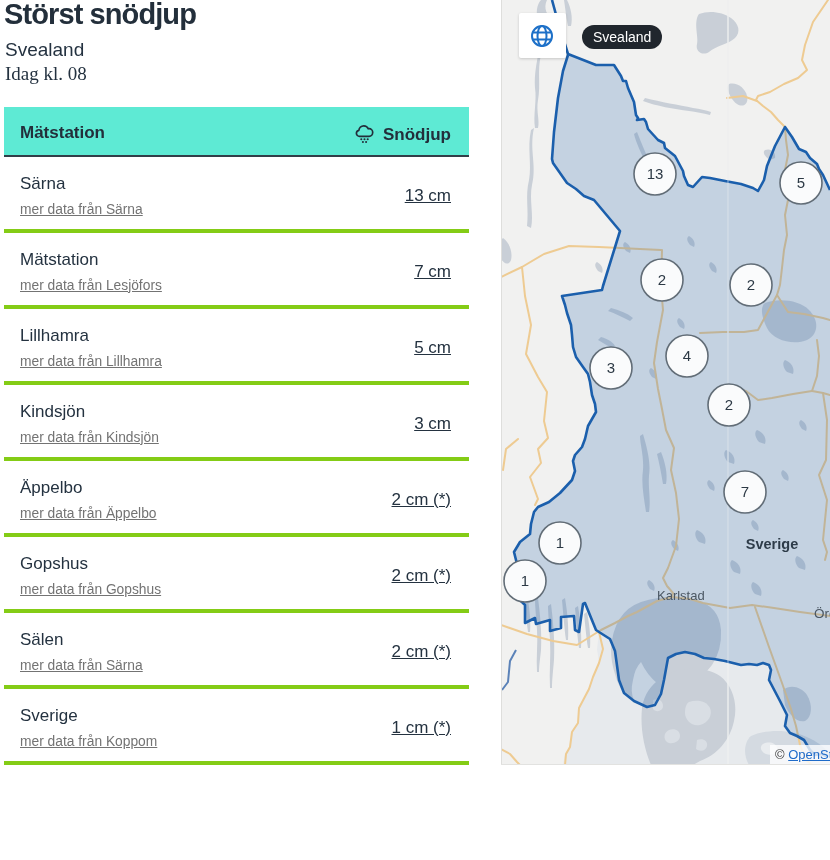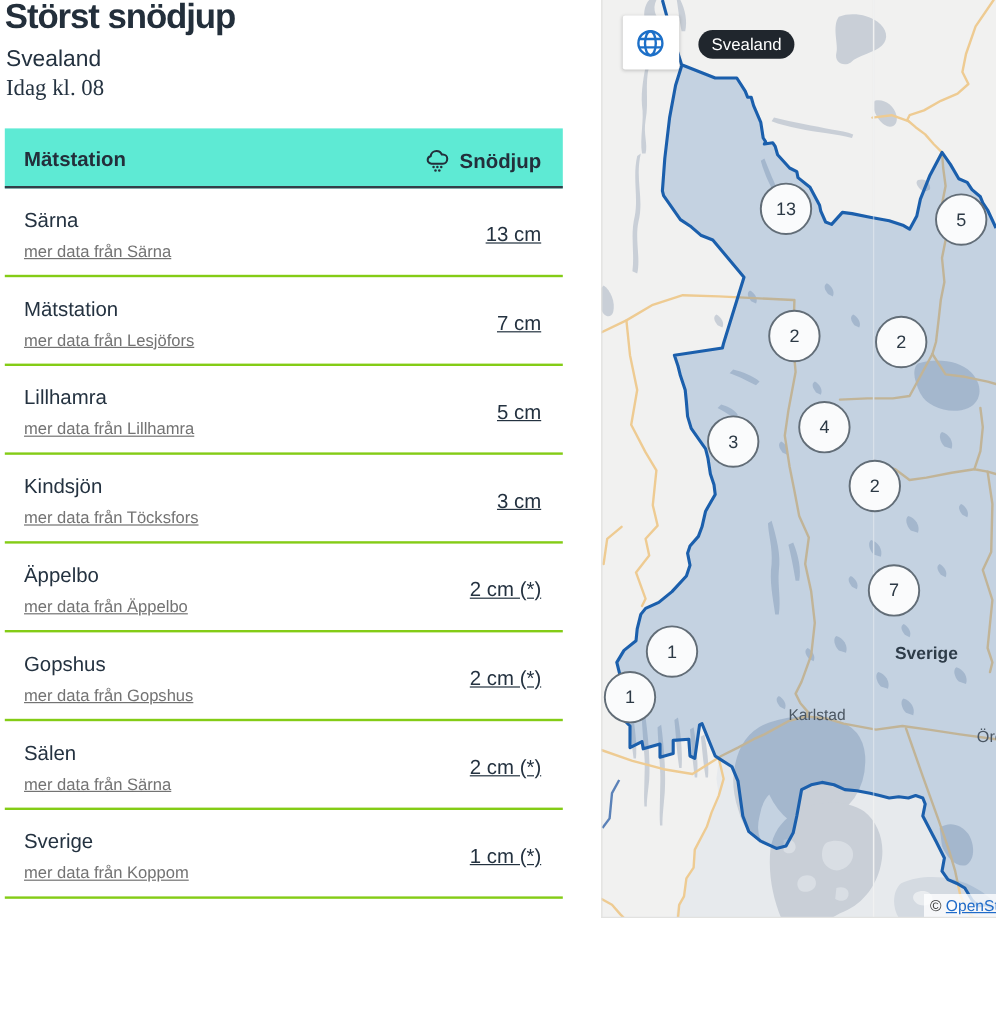--- a/index.html
+++ b/index.html
@@ -7,21 +7,21 @@
        font-family:"Liberation Sans",sans-serif;color:#243240;}
   .left{position:absolute;left:4px;top:0;width:465px;}
   h1{margin:0;position:absolute;left:0;top:-2px;font-size:29px;font-weight:700;color:#232f3b;letter-spacing:-0.9px;}
   .sub1{position:absolute;left:1px;top:38.5px;font-size:19px;color:#243240;}
   .sub2{position:absolute;left:1px;top:63px;font-size:19px;color:#243240;font-family:Liberation Serif, serif;}
   .thead{position:absolute;left:0;top:107px;width:465px;height:48px;background:#5eead4;border-bottom:2px solid #323e48;}
   .thead .c1{position:absolute;left:16px;top:15.5px;font-size:17px;font-weight:700;color:#232f3b;}
   .thead .c2{position:absolute;right:18px;top:15.5px;font-size:17px;font-weight:700;color:#232f3b;}
   
   .rows{position:absolute;left:0;top:157px;width:465px;}
-  .row{position:relative;height:72px;border-bottom:2px solid #84cc16;}
+  .row{position:relative;height:72px;border-bottom:4px solid #84cc16;}
   .row .nm{position:absolute;left:16px;top:16.5px;font-size:17px;color:#243240;}
   .row .lk{position:absolute;left:16px;top:44.5px;font-size:13.8px;color:#737373;text-decoration:underline;}
   .row .vl{position:absolute;right:18px;top:28.5px;font-size:17px;color:#243240;text-decoration:underline;}
   .map{position:absolute;left:501px;top:0;width:329px;height:765px;background:#f1f1f0;overflow:hidden;}
   .gbtn{position:absolute;left:18px;top:13px;width:47px;height:45px;background:#fff;border-radius:2px;
         box-shadow:0 1px 3px rgba(0,0,0,0.18);}
   .pill{position:absolute;left:81px;top:25px;height:24px;line-height:24px;padding:0 11px;border-radius:12px;
         background:#20262d;color:#fff;font-size:14px;}
   .attr{position:absolute;left:269px;bottom:0;height:20px;line-height:20px;background:rgba(255,255,255,0.78);
         padding:0 40px 0 5px;font-size:13px;color:#3c3c3c;white-space:nowrap;}
@@ -57,21 +57,21 @@
         <span class="lk">mer data från Lesjöfors</span>
         <span class="vl">7 cm</span>
       </div>
       <div class="row">
         <span class="nm">Lillhamra</span>
         <span class="lk">mer data från Lillhamra</span>
         <span class="vl">5 cm</span>
       </div>
       <div class="row">
         <span class="nm">Kindsjön</span>
-        <span class="lk">mer data från Töcksfors</span>
+        <span class="lk">mer data från Kindsjön</span>
         <span class="vl">3 cm</span>
       </div>
       <div class="row">
         <span class="nm">Äppelbo</span>
         <span class="lk">mer data från Äppelbo</span>
         <span class="vl">2 cm (*)</span>
       </div>
       <div class="row">
         <span class="nm">Gopshus</span>
         <span class="lk">mer data från Gopshus</span>

